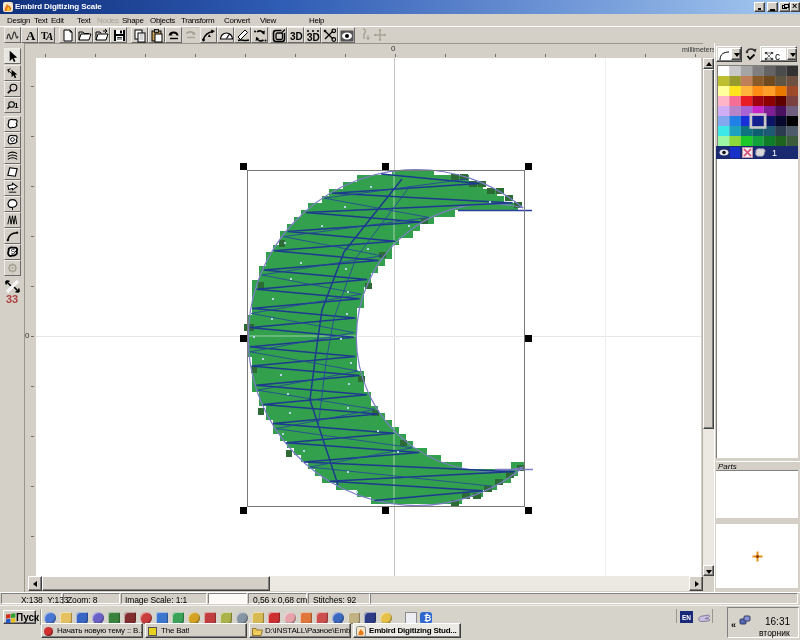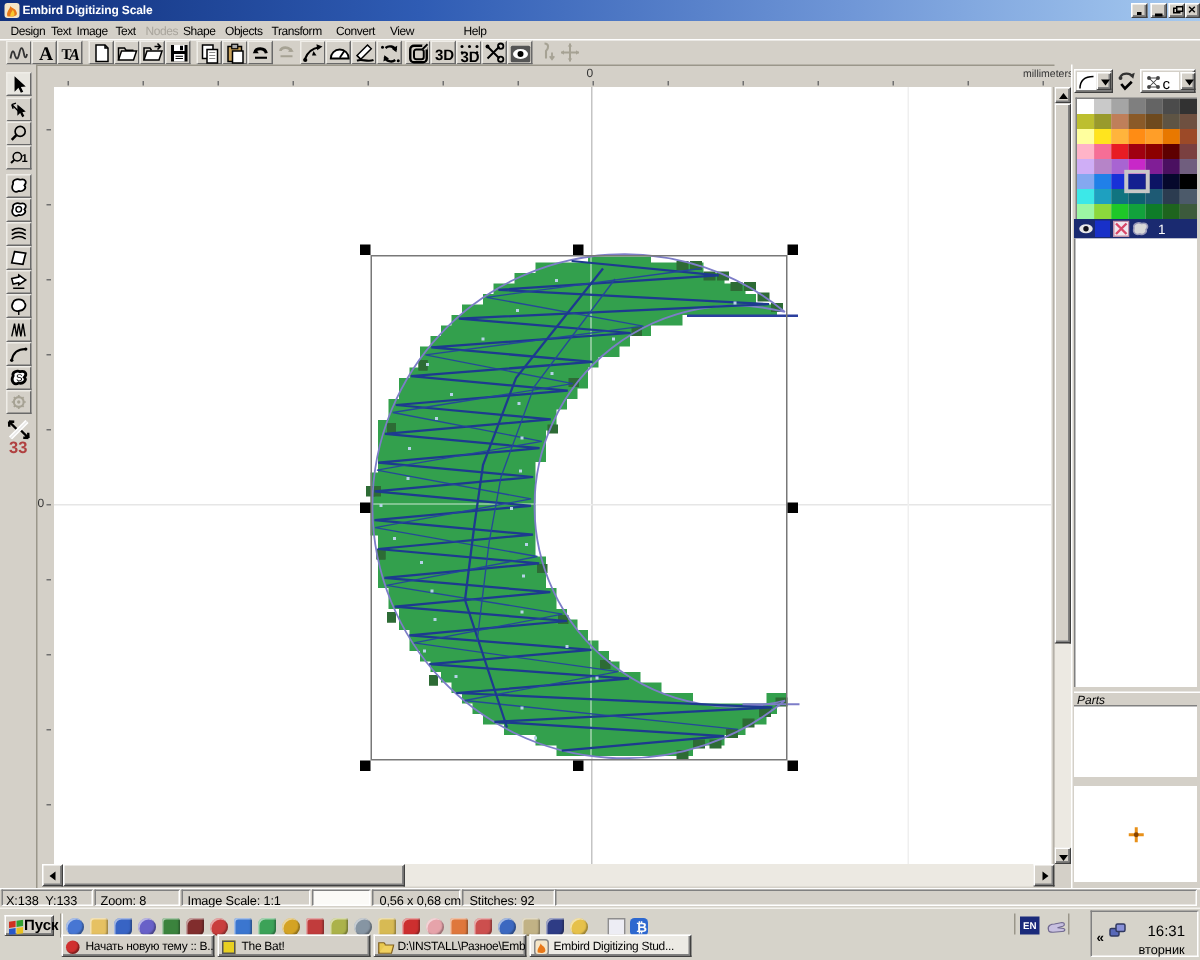--- a/index.html
+++ b/index.html
@@ -33,21 +33,21 @@
       <div class="abs" style="left:2px;top:2px;width:5px;height:4px;border:1px solid #000;"></div>
       <div class="abs" style="left:4px;top:1px;width:5px;height:4px;border:1px solid #000;background:#d4d0c8;"></div>
     </div>
 <div class="abs raised" style="left:790px;top:2px;width:10px;height:10px;font-size:9px;font-weight:bold;color:#000;">
       <div style="position:absolute;left:1px;top:-2px;">×</div>
     </div>
 </div>
 <div class="abs" style="left:0;top:14px;width:715px;height:12px;background:#d4d0c8;">
     <div class="mi" style="left:7px;color:#000;">Design</div>
     <div class="mi" style="left:34px;color:#000;">Text</div>
-    <div class="mi" style="left:51px;color:#000;">Image</div>
+    <div class="mi" style="left:51px;color:#000;">Edit</div>
     <div class="mi" style="left:77px;color:#000;">Text</div>
     <div class="mi" style="left:97px;color:#a8a49c;">Nodes</div>
     <div class="mi" style="left:122px;color:#000;">Shape</div>
     <div class="mi" style="left:150px;color:#000;">Objects</div>
     <div class="mi" style="left:181px;color:#000;">Transform</div>
     <div class="mi" style="left:224px;color:#000;">Convert</div>
     <div class="mi" style="left:260px;color:#000;">View</div>
     <div class="mi" style="left:284px;color:#000;padding-left:25px;">Help</div>
   </div>
 <div class="abs" style="left:0;top:26px;width:800px;height:17px;background:#d4d0c8;border-top:1px solid #fff;"></div>
@@ -498,21 +498,21 @@
     <span style="position:absolute;left:2px;top:0px;font-style:italic;">Parts</span>
   </div>
 <div class="abs" style="left:716px;top:470px;width:82px;height:48px;background:#fff;border-top:1px solid #808080;"></div>
 <div class="abs" style="left:716px;top:524px;width:82px;height:64px;background:#fff;"></div>
 <svg class="abs" style="left:752px;top:551px;" width="11" height="11" viewBox="0 0 11 11">
     <path d="M5.5 0.5 V10.5 M0.5 5.5 H10.5" stroke="#e89018" stroke-width="2"></path>
     <circle cx="5.5" cy="5.5" r="1.6" fill="#884400"></circle>
   </svg>
 <div class="abs" style="left:0;top:592px;width:800px;height:13px;background:#d4d0c8;border-top:1px solid #fff;"></div>
 <div class="abs sunken" style="left:1px;top:593px;width:61px;height:11px;">
-    <div class="sb" style="left:2px;top:0.5px;">X:138&nbsp;&nbsp;Y:133</div>
+    <div class="sb" style="left:19px;top:0.5px;">X:138&nbsp;&nbsp;Y:133</div>
   </div>
 <div class="abs sunken" style="left:63px;top:593px;width:57px;height:11px;">
     <div class="sb" style="left:3px;top:0.5px;">Zoom: 8</div>
   </div>
 <div class="abs sunken" style="left:121px;top:593px;width:86px;height:11px;">
     <div class="sb" style="left:3px;top:0.5px;">Image Scale: 1:1</div>
   </div>
 <div class="abs sunken" style="left:208px;top:593px;width:39px;height:11px;background:#fbfaf7;">
     <div class="sb" style="left:3px;top:0.5px;"></div>
   </div>
@@ -578,21 +578,21 @@
       <path d="M0.5 8.5 L2 3 L10.5 3 L9 8.5 Z" fill="#f0d060" stroke="#806020" stroke-width="0.8"></path>
       <path d="M0.5 8.5 L0.5 1.5 L4 1.5 L5 2.8" fill="#e8c850" stroke="#806020" stroke-width="0.8"></path>
     </svg>
     <span style="">D:\INSTALL\Разное\Embird</span>
   </div>
 <div class="taskbtn" style="left:353px;width:108px;background:#eceae4;">
     <svg class="abs" style="left:2px;top:2px;" width="10" height="11" viewBox="0 0 10 11">
       <rect x="0.5" y="0.5" width="9" height="10" rx="2" fill="#f5e6c8" stroke="#888"></rect>
       <path d="M2.5 9 C2 6.5 3.5 5.5 4.5 3 C5.5 5 7 4.5 7.5 7 C8 8.7 6.5 9.3 5 9.3 Z" fill="#e87818"></path>
     </svg>
-    <span style="font-weight:normal;text-align:center;">Embird Digitizing Stud...</span>
+    <span style="font-weight:bold;text-align:center;">Embird Digitizing Stud...</span>
   </div>
 <div class="abs" style="left:676px;top:609px;width:1px;height:14px;background:#9a968a;"></div>
 <div class="abs" style="left:680px;top:611px;width:13px;height:12px;background:#1a2a7a;color:#fff;font-size:6.5px;font-weight:bold;">
     <span style="position:absolute;left:2px;top:3px;">EN</span>
   </div>
 <svg class="abs" style="left:697px;top:611px;" width="14" height="13" viewBox="0 0 14 13">
     <path d="M2 9 C1 6 4 5 6 5 L11 4 C13 4 13 6 11.5 6.5 L8 7.5 L12 8 C13.5 8.5 13 10 11 10 L5 10.5 C3 10.5 2 10 2 9 Z" fill="#c8c0e0" stroke="#706890" stroke-width="0.8"></path>
   </svg>
 <div class="abs" style="left:712px;top:609px;width:1px;height:14px;background:#9a968a;"></div>
 <div class="abs sunken" style="left:727px;top:607px;width:72px;height:31px;">

